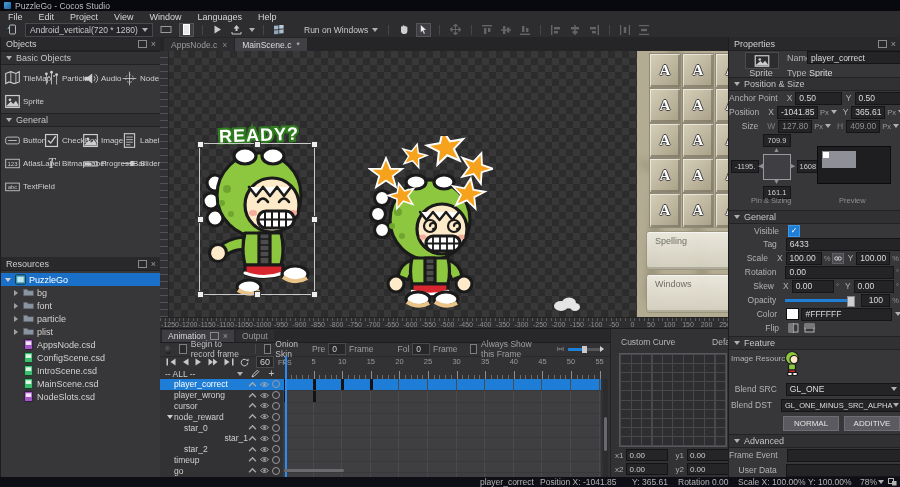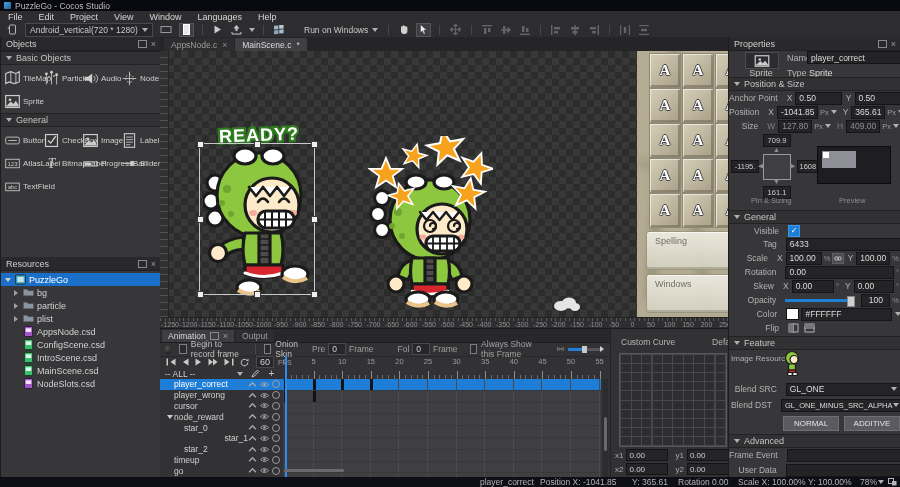--- a/index.html
+++ b/index.html
@@ -450,20 +450,31 @@
         </div>
         <div class="trow" style="padding-left: 11px;">
           <span class="expslot">
             <span class="exp-r"></span>
           </span>
           <span class="ticn">
             <svg viewBox="0 0 12 10">
               <path d="M0.5 1.5 h4 l1.2 1.5 h5.8 v5.5 h-11 z" fill="#8a94a0" stroke="#50565e" stroke-width="0.6"></path>
             </svg>
           </span>
+          <span>font</span>
+        </div>
+        <div class="trow" style="padding-left: 11px;">
+          <span class="expslot">
+            <span class="exp-r"></span>
+          </span>
+          <span class="ticn">
+            <svg viewBox="0 0 12 10">
+              <path d="M0.5 1.5 h4 l1.2 1.5 h5.8 v5.5 h-11 z" fill="#8a94a0" stroke="#50565e" stroke-width="0.6"></path>
+            </svg>
+          </span>
           <span>particle</span>
         </div>
         <div class="trow" style="padding-left: 11px;">
           <span class="expslot">
             <span class="exp-r"></span>
           </span>
           <span class="ticn">
             <svg viewBox="0 0 12 10">
               <path d="M0.5 1.5 h4 l1.2 1.5 h5.8 v5.5 h-11 z" fill="#8a94a0" stroke="#50565e" stroke-width="0.6"></path>
             </svg>

